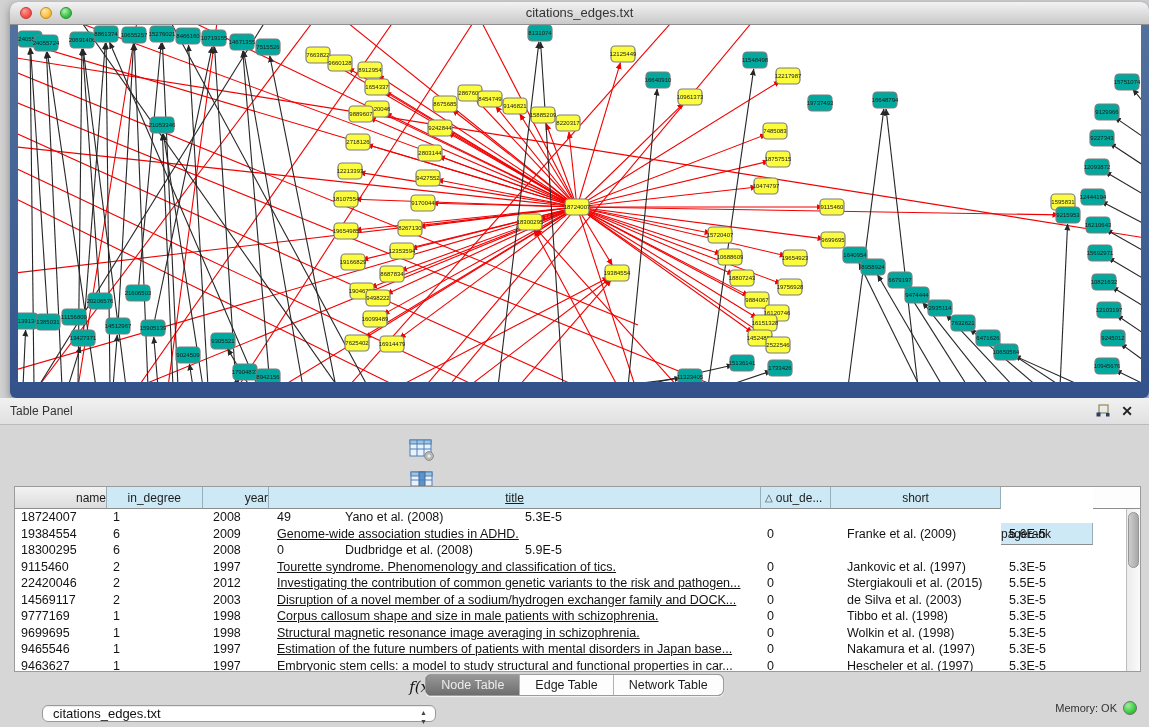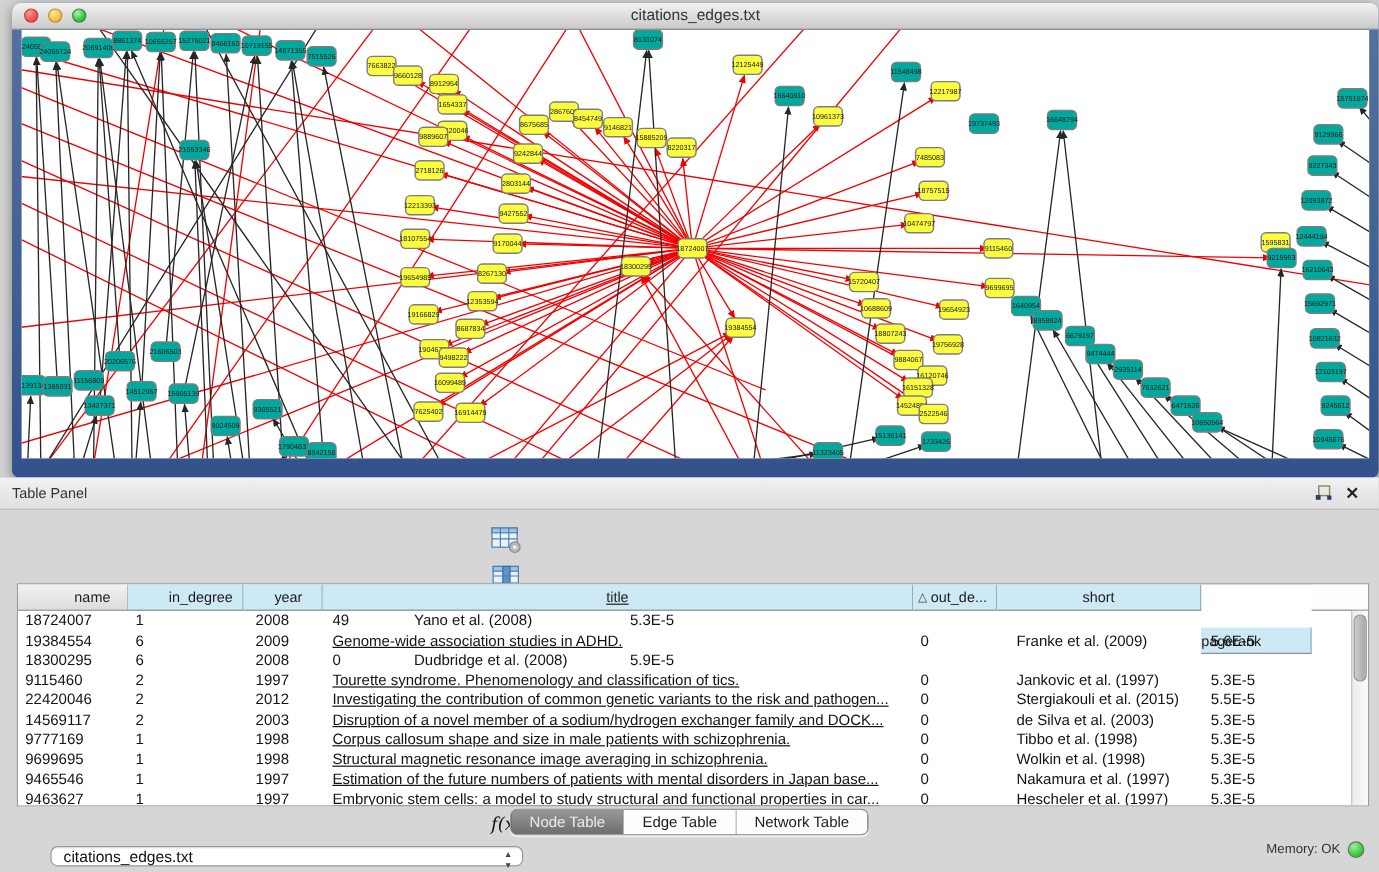--- a/index.html
+++ b/index.html
@@ -36,23 +36,23 @@
   .combo-text{padding-left:10px;font-size:13px;color:#111;}
   .combo-arrows{position:absolute;right:8px;top:3px;display:flex;flex-direction:column;gap:1px;}
   .combo-arrows span{font-size:7px;line-height:8px;color:#444;}
   .fx{font-family:"DejaVu Serif",serif;font-style:italic;font-size:15px;color:#111;white-space:nowrap;}
   
   .table-wrap{position:absolute;left:14px;top:88px;right:8px;height:186px;background:#fff;
     border:1px solid #9b9b9b;box-sizing:border-box;overflow:hidden;}
   .thead{display:flex;height:22px;}
   .th{box-sizing:border-box;background:#cdे9f6;background:#cde9f6;border-right:1px solid #98aeb8;
     border-bottom:1px solid #8d8d8d;font-size:12px;color:#1c1c1c;display:flex;align-items:center;height:22px;}
-  .th:nth-child(1){background:linear-gradient(#f3f3f3,#dcdcdc);justify-content:flex-end;padding-right:14px;}
-  .th:nth-child(2){justify-content:flex-end;padding-right:8px;}
-  .th:nth-child(3){justify-content:flex-end;padding-right:16px;text-align:center;}
+  .th:nth-child(1){background:linear-gradient(#f3f3f3,#dcdcdc);justify-content:flex-end;}
+  .th:nth-child(2){justify-content:flex-end;padding-right:21px;}
+  .th:nth-child(3){justify-content:flex-end;text-align:center;}
   .th:nth-child(4){justify-content:center;}
   .th:nth-child(5){justify-content:flex-start;padding-left:4px;}
   .th:nth-child(6){justify-content:center;}
   .th:nth-child(7){justify-content:flex-start;margin-top:36px;}
   .th.filler{background:#fdfdfd;border-right:none;flex:1;}
   .sort-tri{font-size:10px;color:#444;margin-right:3px;}
   .c1{width:92px;} .c2{width:96px;} .c3{width:66px;} .c4{flex:0 0 492px;text-decoration:underline;}
   .c5{width:70px;} .c6{width:170px;} .c7{width:92px;}
   .trow{display:flex;height:16.5px;align-items:center;background:#fff;}
   .td{box-sizing:border-box;font-size:12.5px;color:#131313;white-space:nowrap;overflow:hidden;}

